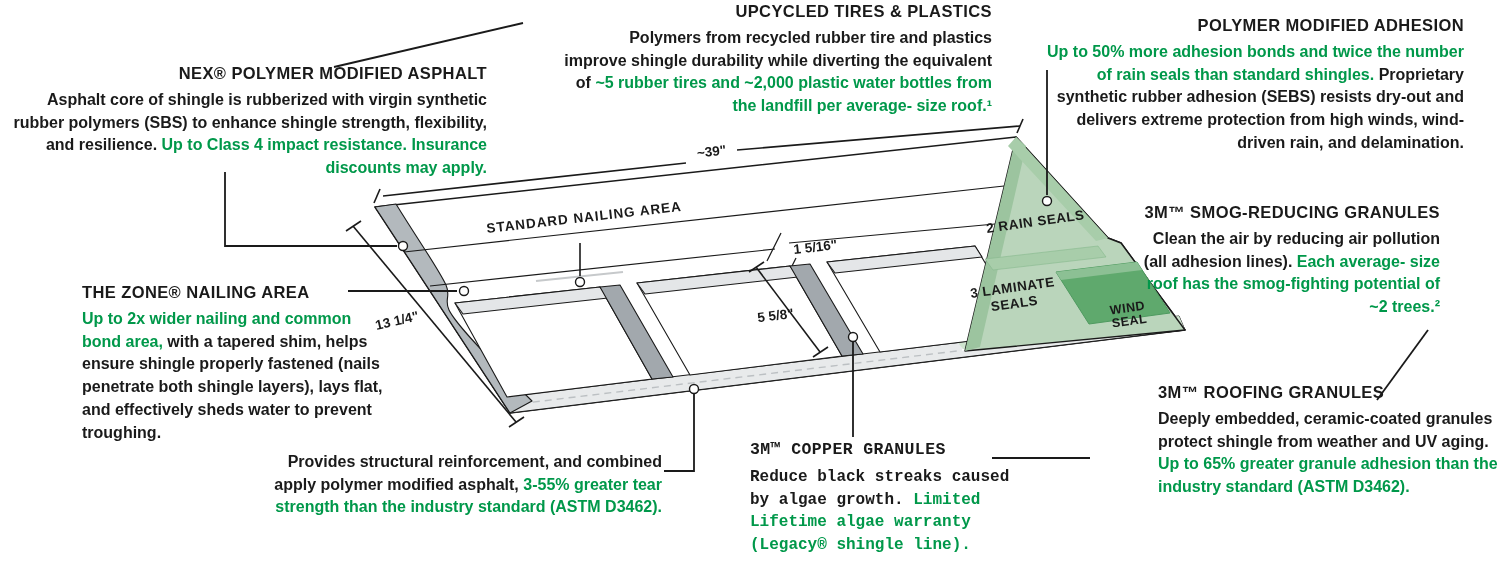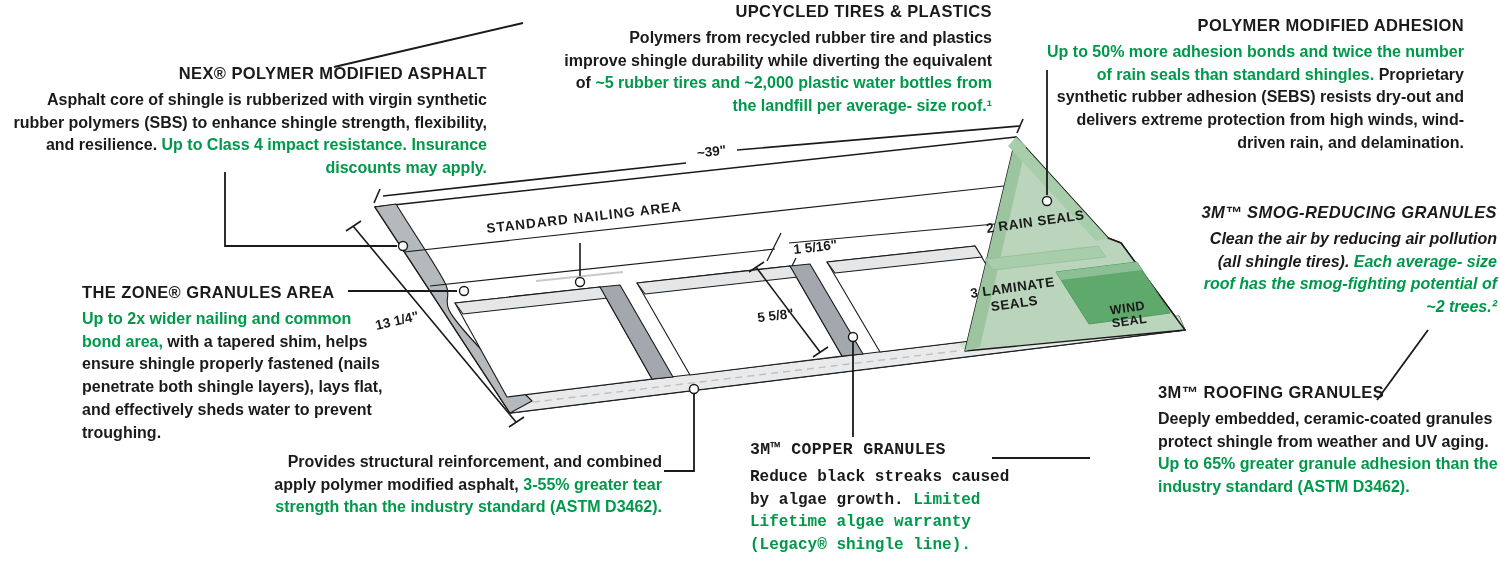--- a/index.html
+++ b/index.html
@@ -124,23 +124,23 @@
   <p><span>Polymers from recycled rubber tire and plastics improve shingle durability while diverting the equivalent of</span>
     <span class="green">~5 rubber tires and ~2,000 plastic water bottles from the landfill per average- size roof.¹</span></p>
 </div>
 
 <div class="callout align-right" style="left:1032px;top:16px;width:432px;">
   <h3>POLYMER MODIFIED ADHESION</h3>
   <p><span class="green">Up to 50% more adhesion bonds and twice the number of rain seals than standard shingles.</span>
     <span>Proprietary synthetic rubber adhesion (SEBS) resists dry-out and delivers extreme protection from high winds, wind-driven rain, and delamination.</span></p>
 </div>
 
-<div class="callout align-right" style="left:1195px;top:203px;width:302px;font-style:italic;">
+<div class="callout align-right" style="left:1138px;top:203px;width:302px;">
   <h3>3M™ SMOG-REDUCING GRANULES</h3>
-  <p><span>Clean the air by reducing air pollution (all shingle tires).</span>
+  <p><span>Clean the air by reducing air pollution (all adhesion lines).</span>
     <span class="green">Each average- size roof has the smog-fighting potential of ~2 trees.²</span></p>
 </div>
 
 <div class="callout" style="left:1110px;top:383px;width:345px;margin-left:48px;">
   <h3>3M™ ROOFING GRANULES</h3>
   <p><span>Deeply embedded, ceramic-coated granules protect shingle from weather and UV aging.</span>
     <span class="green">Up to 65% greater granule adhesion than the industry standard (ASTM D3462).</span></p>
 </div>
 
 <div class="callout" style="left:750px;top:441px;width:262px;font-family:Liberation Mono, monospace;">
@@ -148,16 +148,16 @@
   <p><span>Reduce black streaks caused by algae growth.</span>
     <span class="green">Limited Lifetime algae warranty (Legacy® shingle line).</span></p>
 </div>
 
 <div class="callout align-right" style="left:262px;top:451px;width:400px;">
   <p><span>Provides structural reinforcement, and combined apply polymer modified asphalt,</span>
     <span class="green">3-55% greater tear strength than the industry standard (ASTM D3462).</span></p>
 </div>
 
 <div class="callout" style="left:82px;top:283px;width:310px;">
-  <h3>THE ZONE® GRANULES AREA</h3>
+  <h3>THE ZONE® NAILING AREA</h3>
   <p><span class="green">Up to 2x wider nailing and common bond area,</span>
     <span>with a tapered shim, helps ensure shingle properly fastened (nails penetrate both shingle layers), lays flat, and effectively sheds water to prevent troughing.</span></p>
 </div>
 
 </body></html>

